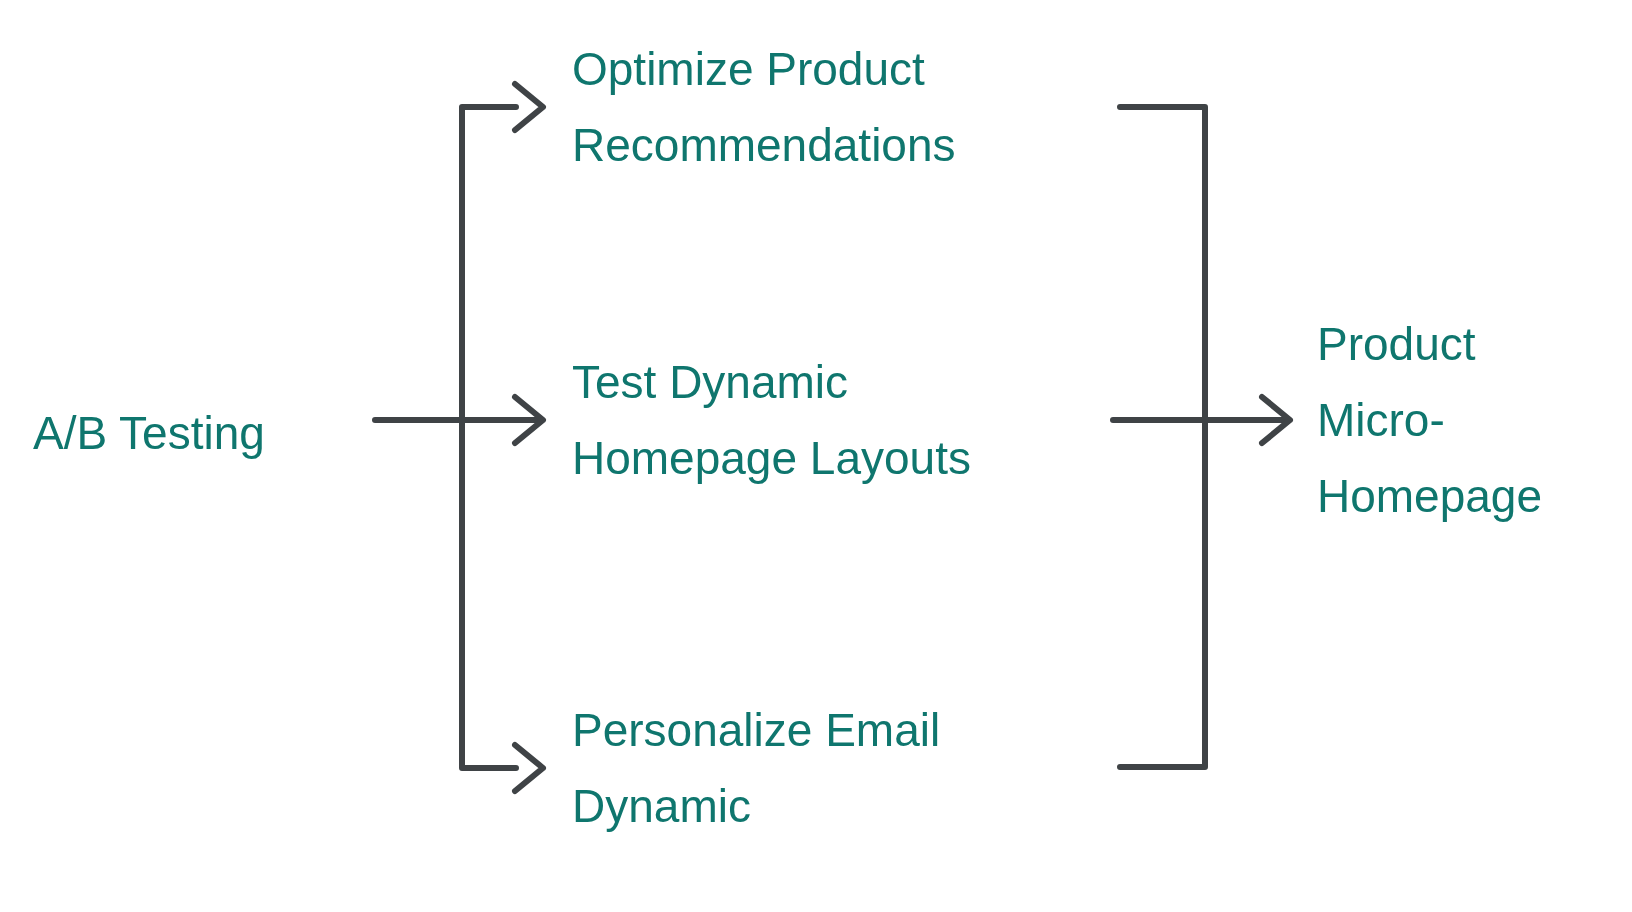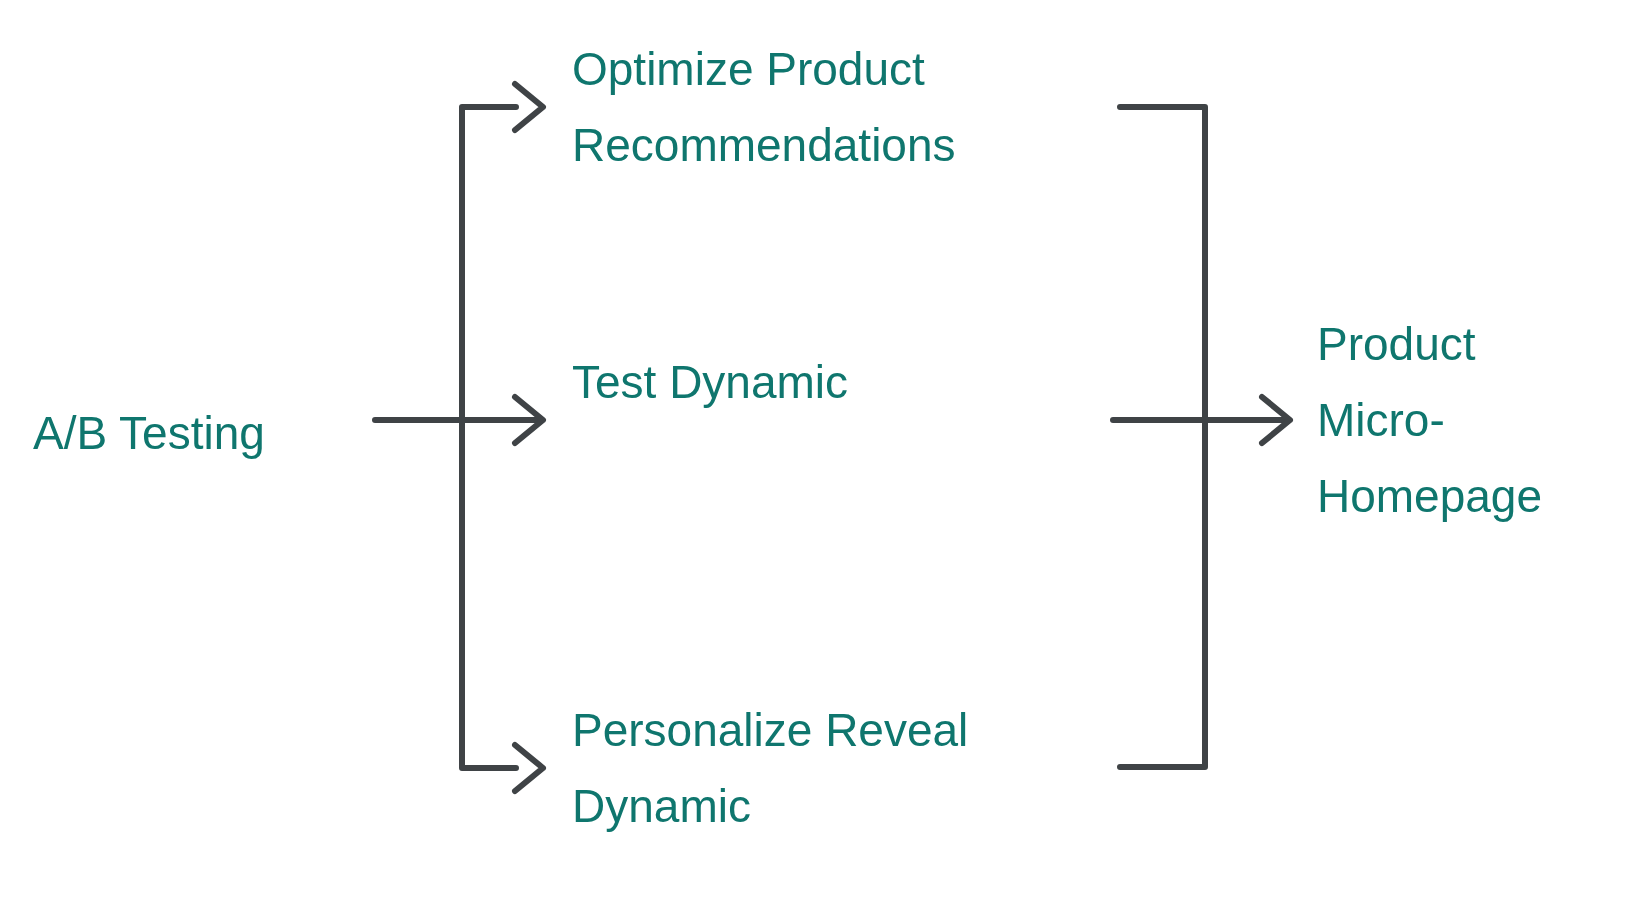--- a/index.html
+++ b/index.html
@@ -65,24 +65,25 @@
     <span class="line">A/B Testing</span>
   </div>
 
   <div class="node node-b0">
     <span class="line">Optimize Product</span>
     <span class="line">Recommendations</span>
   </div>
 
   <div class="node node-b1">
     <span class="line">Test Dynamic</span>
+    <span class="line">Homepage Layouts</span>
   </div>
 
   <div class="node node-b2">
-    <span class="line">Personalize Reveal</span>
+    <span class="line">Personalize Email</span>
     <span class="line">Dynamic</span>
   </div>
 
   <div class="node node-result">
     <span class="line">Product</span>
     <span class="line">Micro-</span>
     <span class="line">Homepage</span>
   </div>
 
 </div>

